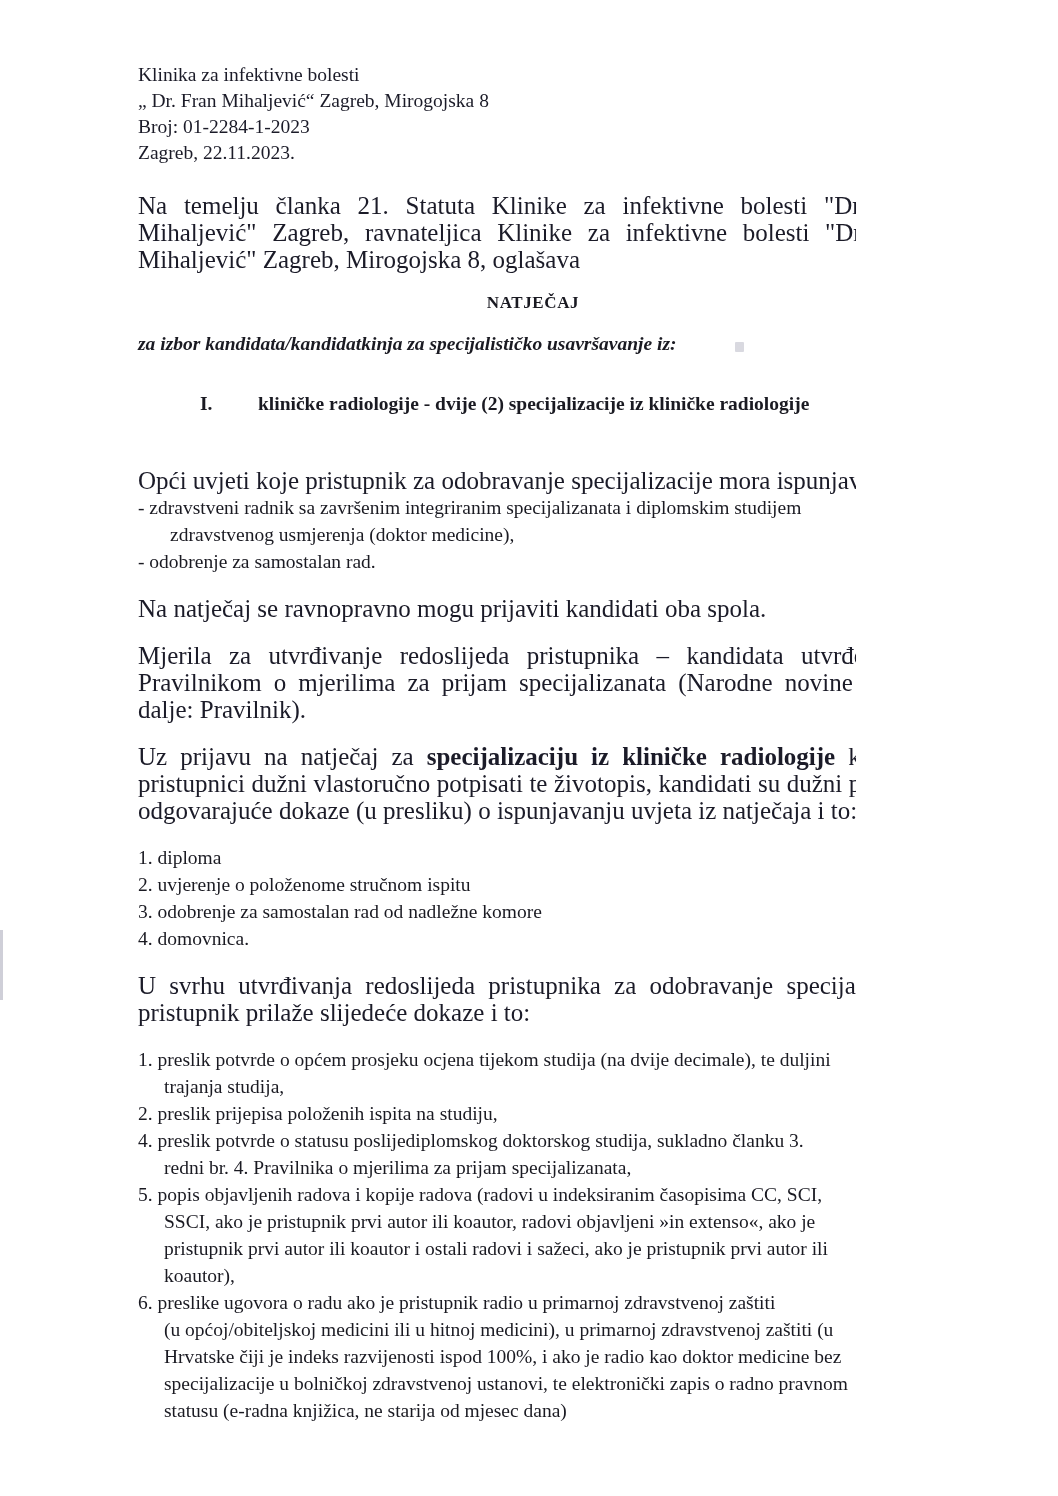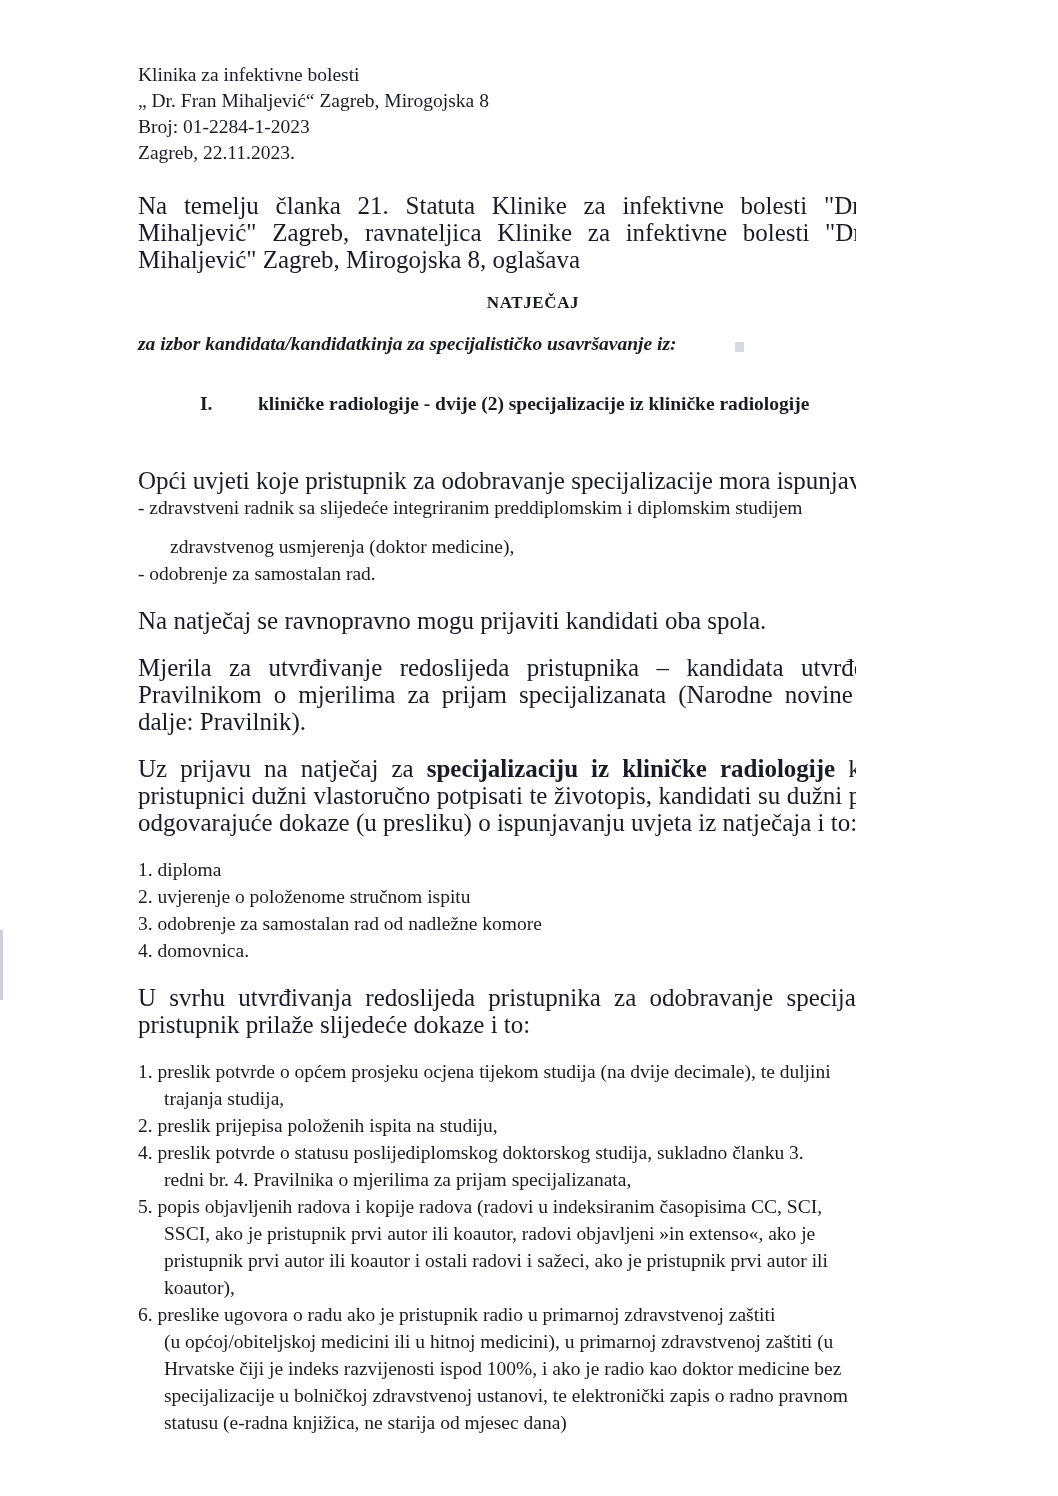--- a/index.html
+++ b/index.html
@@ -73,21 +73,20 @@
   .dash-list li {
     font-size: 19.5px;
     line-height: 27px;
     padding-left: 16px;
     text-indent: -16px;
   }
   .dash-list li .cont {
     display: block;
     padding-left: 16px;
     text-indent: 0;
-    margin-top: 12px;
   }
   .num-list li {
     font-size: 19.5px;
     line-height: 27px;
   }
   .hang-list li {
     font-size: 19.5px;
     line-height: 27px;
     padding-left: 26px;
     text-indent: -26px;
@@ -154,21 +153,21 @@
       <span>kliničke radiologije - dvije (2) specijalizacije iz kliničke radiologije</span>
     </div>
 
     <div class="spacer-lg"></div>
     <div class="spacer-lg"></div>
 
     <div class="para para-left">Opći uvjeti koje pristupnik za odobravanje specijalizacije mora ispunjavati:</div>
 
     <ul class="plain dash-list">
       <li>
-        <span>- zdravstveni radnik sa slijedeće integriranim preddiplomskim i diplomskim studijem</span>
+        <span>- zdravstveni radnik sa završenim integriranim specijalizanata i diplomskim studijem</span>
         <span class="cont">zdravstvenog usmjerenja (doktor medicine),</span>
       </li>
       <li>
         <span>- odobrenje za samostalan rad.</span>
       </li>
     </ul>
 
     <div class="spacer-md"></div>
 
     <div class="para para-left">Na natječaj se ravnopravno mogu prijaviti kandidati oba spola.</div>

